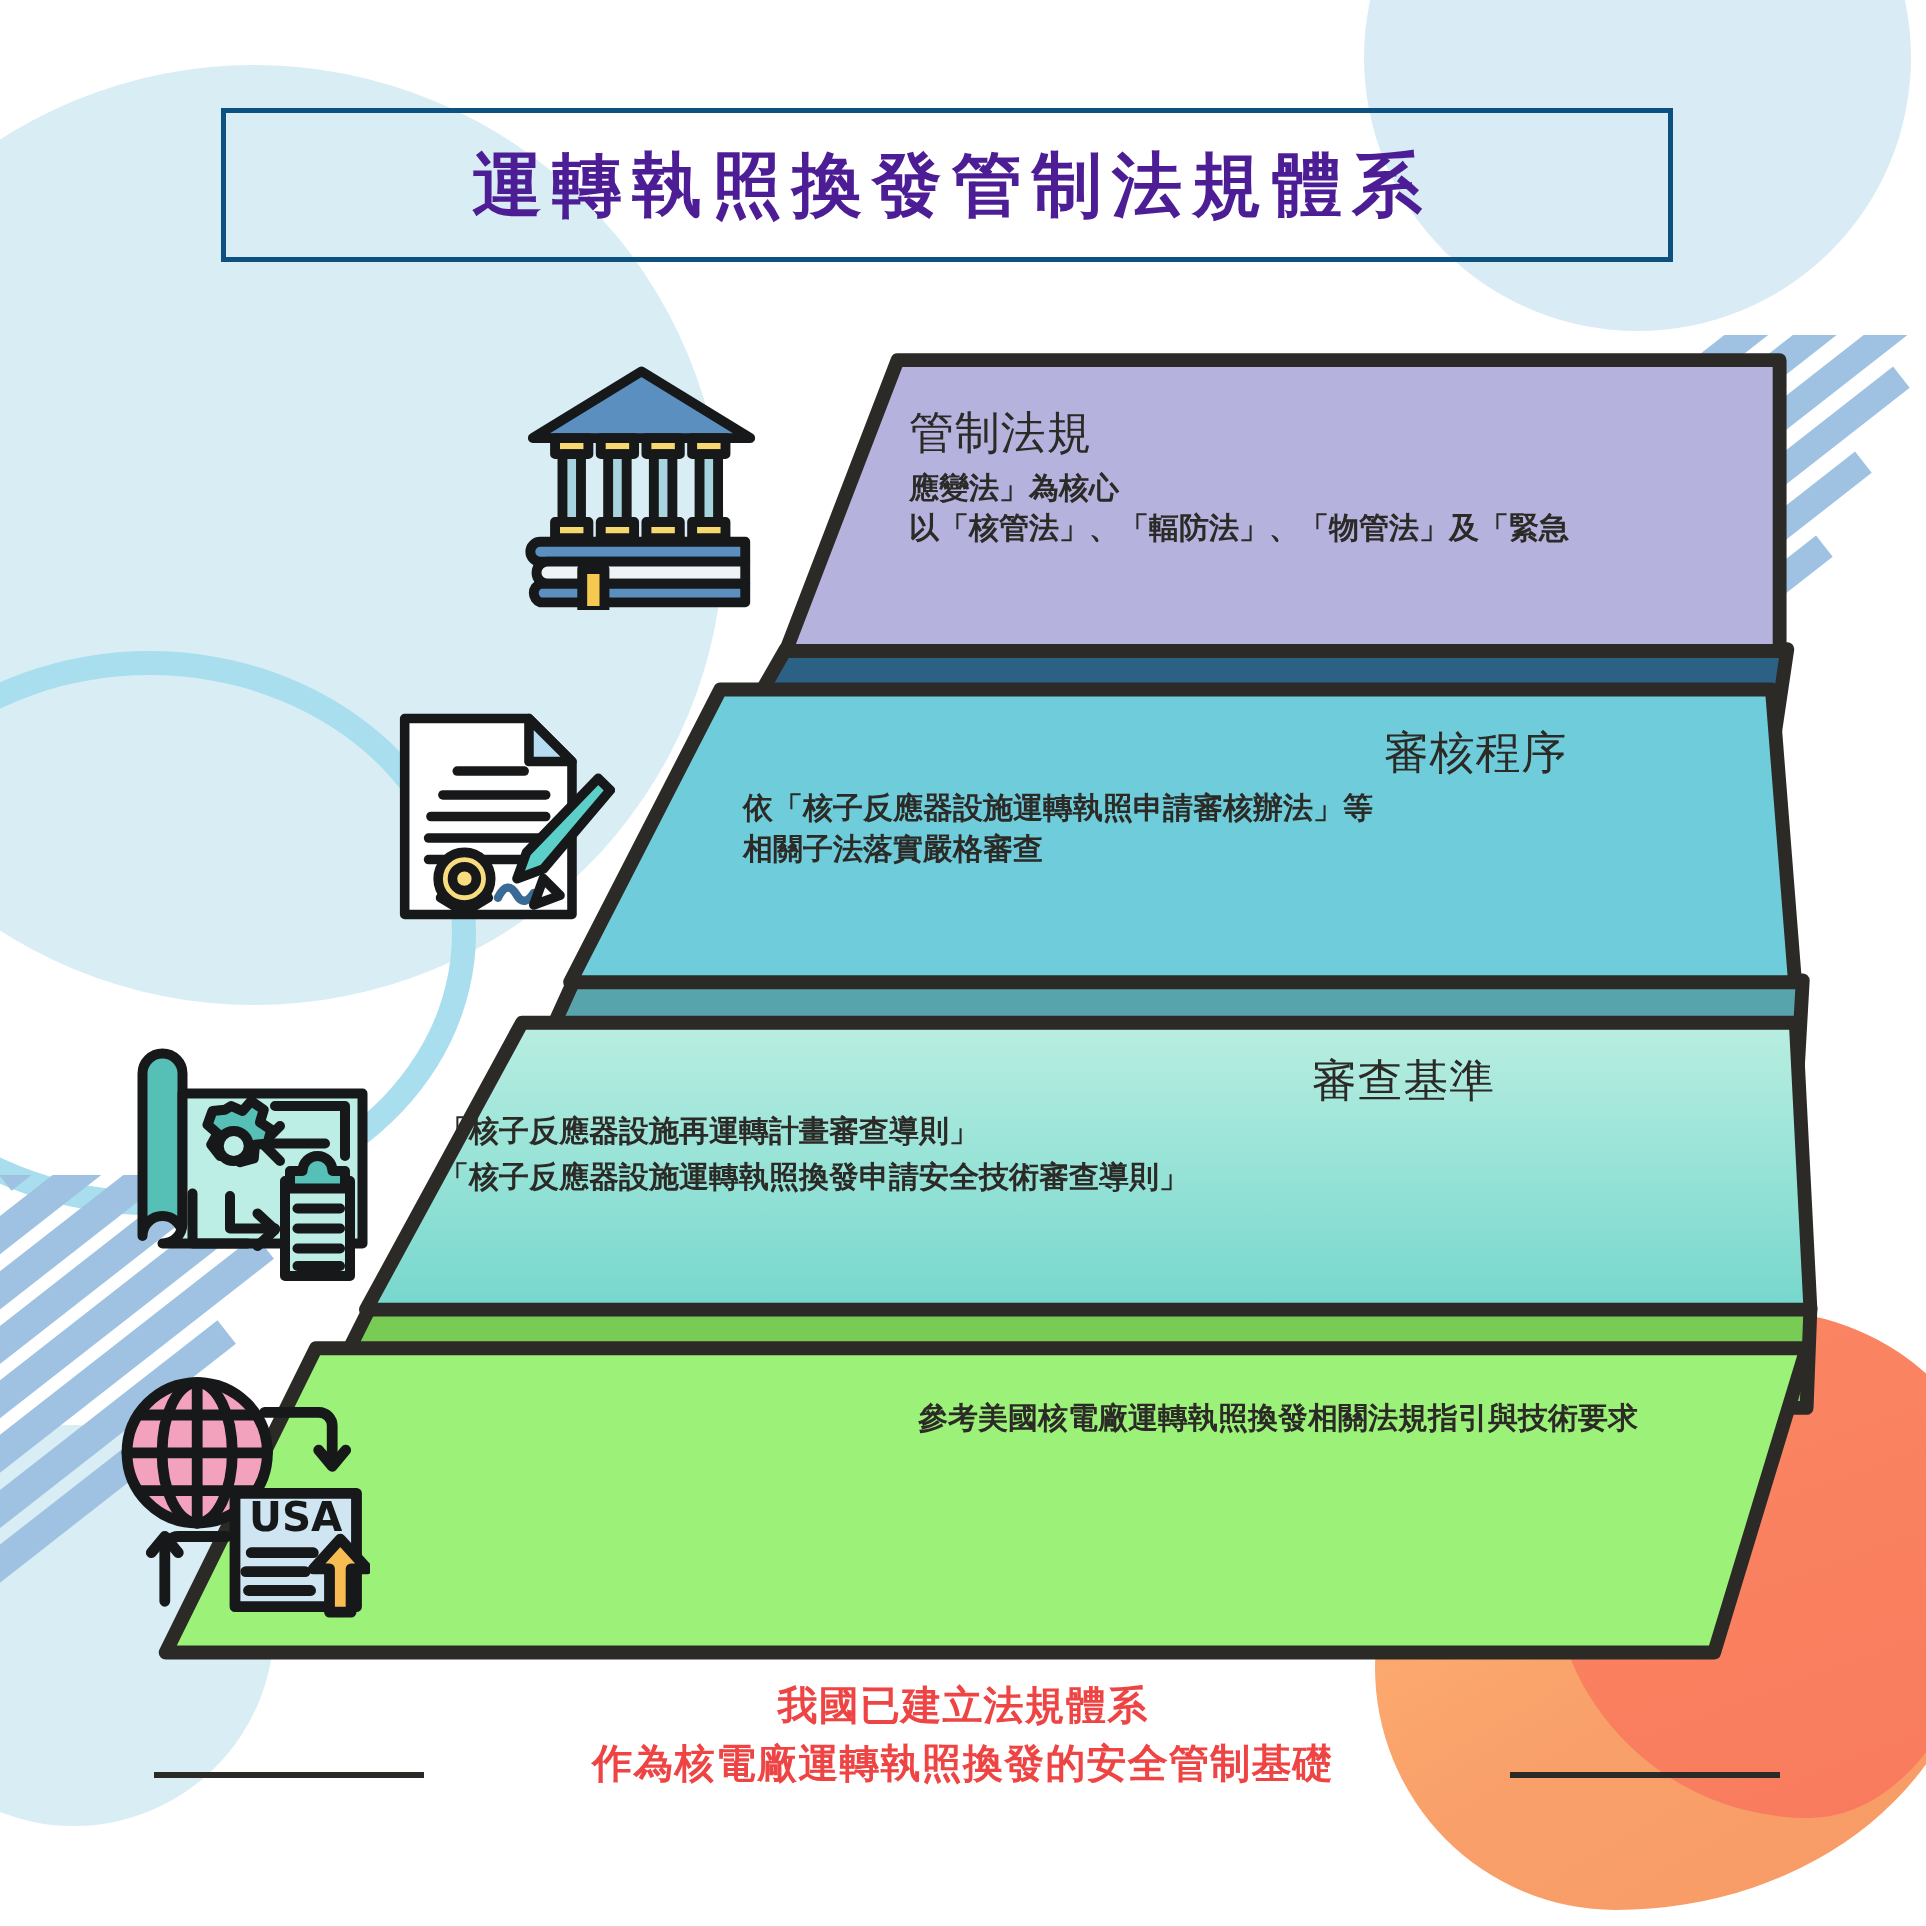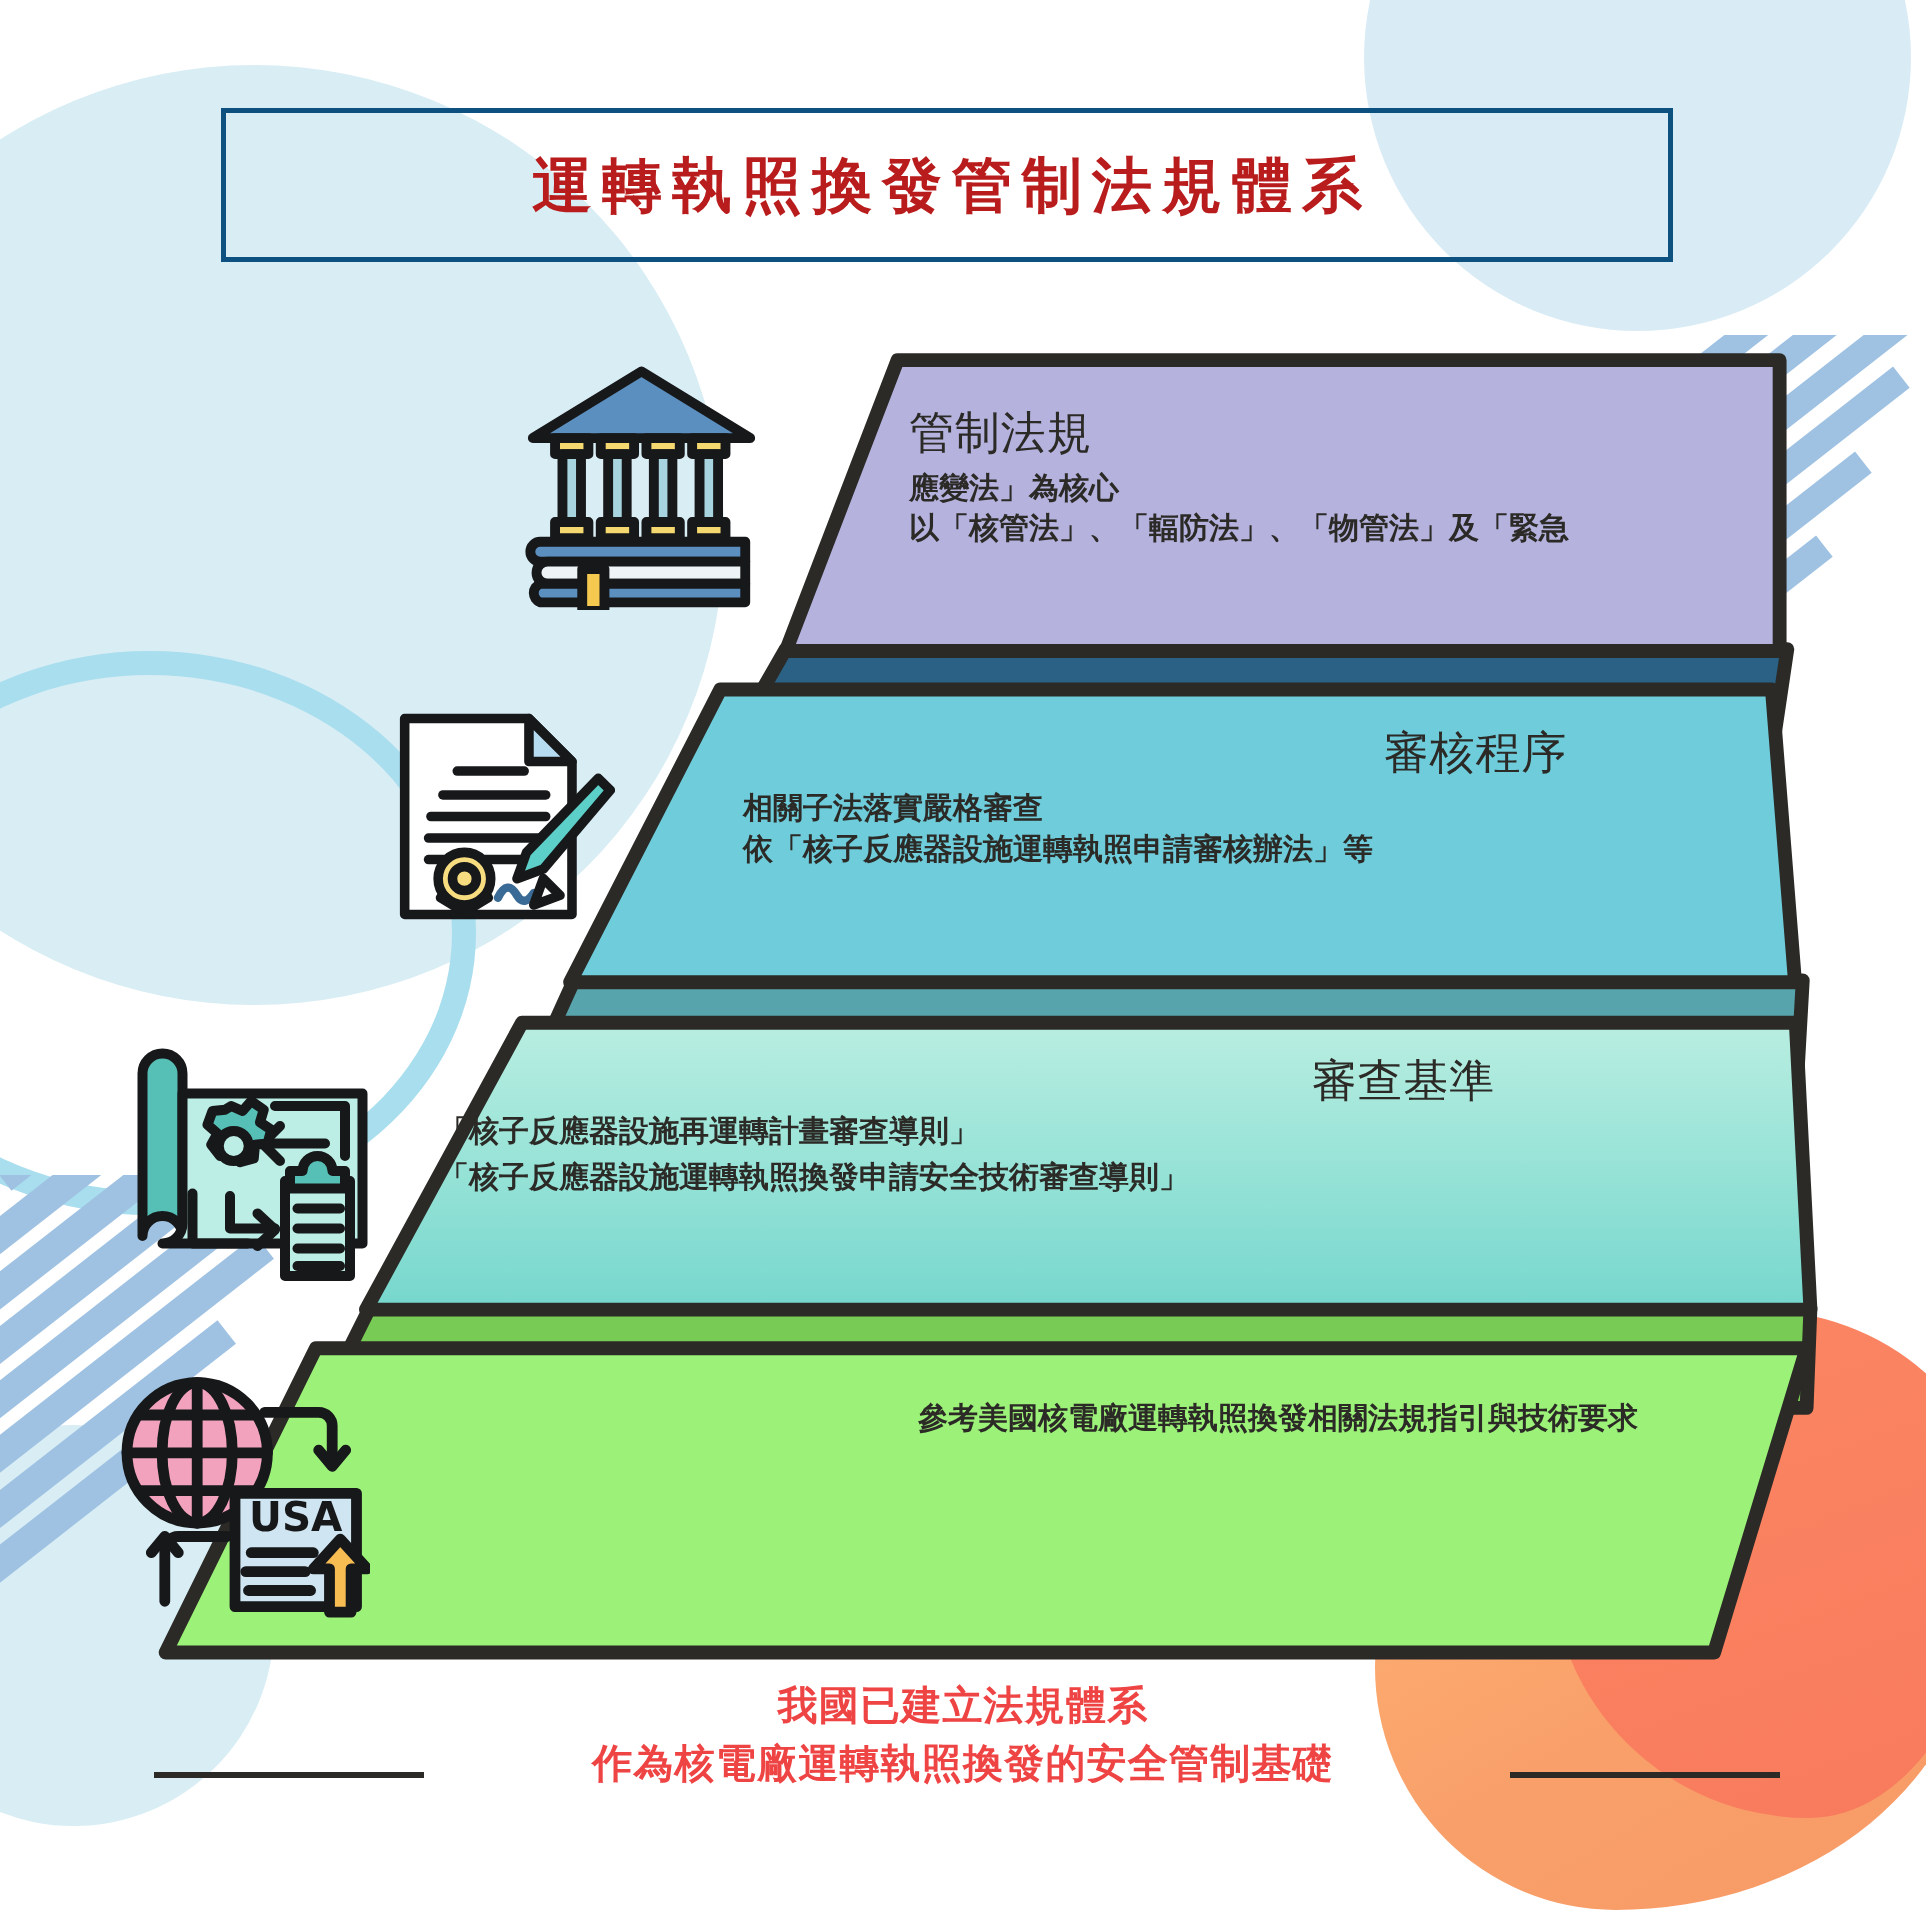--- a/index.html
+++ b/index.html
@@ -51,22 +51,22 @@
 
   
   .title-box{
     position:absolute;z-index:5;
     left:221px;top:108px;width:1452px;height:154px;
     border:5px solid #0c5180;background:transparent;
     box-sizing:border-box;
     display:flex;align-items:center;justify-content:center;
   }
   .title-text{
-    color:#b91c1c;font-weight:bold;
-    font-size:60px;line-height:1;letter-spacing:10px;
+    color:#4c1d95;font-weight:bold;
+    font-size:70px;line-height:1;letter-spacing:10px;
     white-space:nowrap;text-indent:10px;
     font-family:"DejaVu Sans","Liberation Sans",sans-serif;
   }
 
   
   #pyramid{position:absolute;z-index:4;left:0;top:0;width:1926px;height:1926px;}
 
   .tier-label{
     position:absolute;z-index:6;color:#2b2a26;text-align:left;
     font-family:"DejaVu Sans","Liberation Sans",sans-serif;
@@ -165,22 +165,22 @@
     <div class="tier-title">管制法規</div>
     <div class="tier-body" style="margin-top:9.2px;">
       <div>應變法」為核心</div>
       <div>以「核管法」、「輻防法」、「物管法」及「緊急</div>
     </div>
   </div>
 
   <div class="tier-label t2-txt">
     <div class="tier-title ctr" style="padding-right:162px;">審核程序</div>
     <div class="tier-body" style="margin-top:10px;">
+      <div>依「核子反應器設施運轉執照申請審核辦法」等</div>
       <div>相關子法落實嚴格審查</div>
-      <div>依「核子反應器設施運轉執照申請審核辦法」等</div>
     </div>
   </div>
 
   <div class="tier-label t3-txt">
     <div class="tier-title ctr" style="padding-right:69px;">審查基準</div>
     <div class="tier-body" style="margin-top:5px;">
       <div>「核子反應器設施再運轉計畫審查導則」</div>
       <div style="margin-top:5.4px;">「核子反應器設施運轉執照換發申請安全技術審查導則」</div>
     </div>
   </div>

